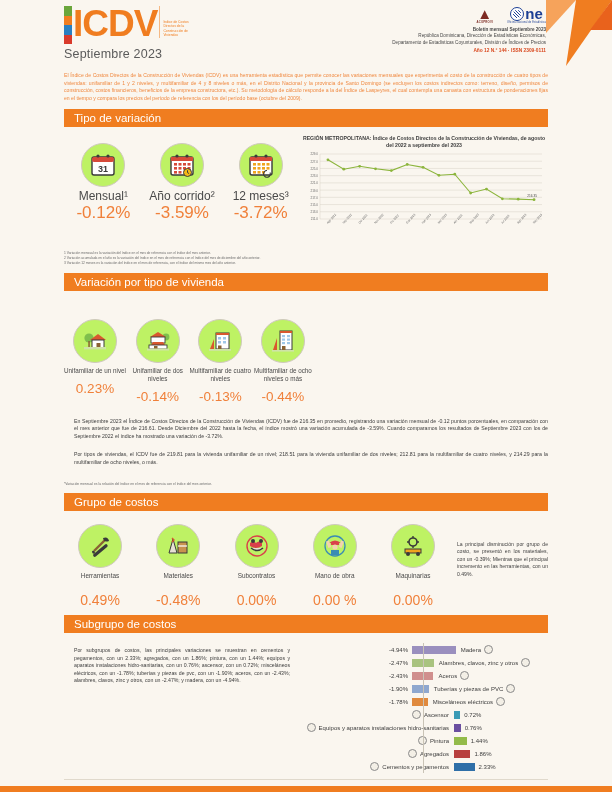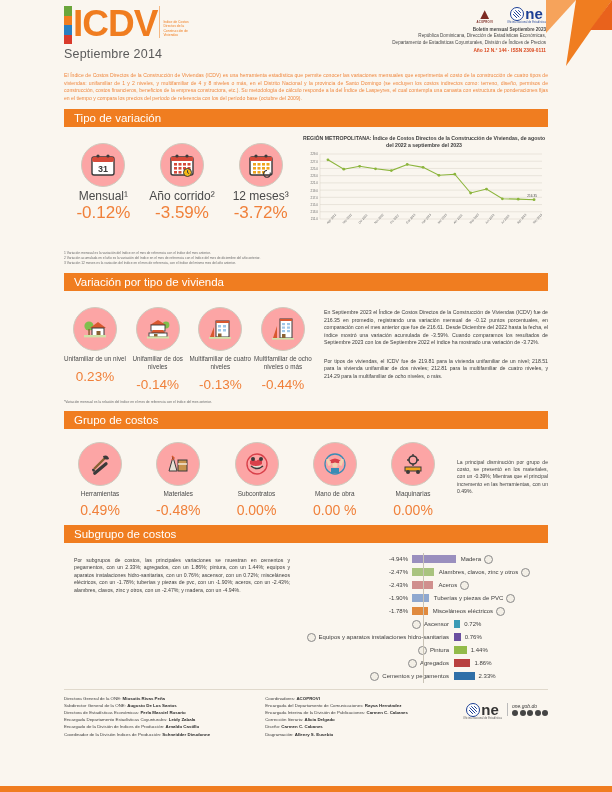--- a/index.html
+++ b/index.html
@@ -58,48 +58,48 @@
 
   
   .tipo-wrap { display: flex; margin: 0 64px; }
   .tipo-left { width: 236px; padding-top: 16px; }
   .cards { display: flex; justify-content: space-around; }
   .card { text-align: center; width: 78px; }
   .circ {
     width: 44px; height: 44px; border-radius: 50%;
     border: 1.2px solid #cfc9bd; margin: 0 auto;
     display: flex; align-items: center; justify-content: center;
-    background: #fca5a5;
+    background: #bef264;
     text-align: center;
   }
   .card .lbl { font-size: 12px; color: #4a4a4a; margin-top: 5px; line-height:8.5px; }
   .card .val { font-size: 17px; color: #f0803a; margin-top: 2px; }
   .notes { font-size: 3.3px; line-height: 5px; color: #6b6b6b; margin: 10px 64px 0 64px; }
 
   
   .tipo-right { flex: 1; padding-top: 8px; }
   .chart-title { font-size: 5.2px; text-align: center; line-height: 7px; color: #3d3d3d; font-weight: bold; }
 
   
-  .viv-wrap { display: flex; margin: 4px 64px; }
+  .viv-wrap { display: flex; margin: 16px 64px; flex-direction: column; }
   .viv-left { width: 250px; padding-top: 12px; }
   .viv-cards { display: flex; justify-content: space-between; }
   .vcard { text-align: center; width: 62px; }
   .vcard .lbl { font-size: 6.3px; line-height: 7.6px; margin-top: 4px; color:#4a4a4a; }
   .vcard .val { font-size: 13.5px; color: #f0803a; margin-top: 6px; }
   .viv-right { flex: 1; padding: 14px 0 0 10px; font-size: 5.2px; line-height: 7.5px; text-align: justify; color: #3d3d3d; }
   .viv-right p + p { margin-top: 11px; }
   .vnote { font-size: 3.4px; color: #6b6b6b; margin: 8px 64px 0 64px; }
 
   
   .gc-wrap { display: flex; margin: 0 64px; }
   .gc-left { width: 385px; display: flex; justify-content: space-between; padding-top: 13px; }
   .gcard { text-align: center; width: 72px; }
   .gcard .lbl { font-size: 6.4px; margin-top: 4px; color:#4a4a4a; }
-  .gcard .val { font-size: 14px; color: #f0803a; margin-top: 5px; }
+  .gcard .val { font-size: 14px; color: #f0803a; margin-top: 13px; }
   .gc-right { flex: 1; padding: 30px 0 0 8px; font-size: 5.1px; line-height: 7.4px; text-align: justify; color:#3d3d3d;}
 
   
   .sg-wrap { display: flex; margin: 0 64px; }
   .sg-left { width: 240px; padding: 14px 14px 0 10px; font-size: 5.2px; line-height: 7.6px; text-align: justify; color:#3d3d3d;}
   .sg-right { flex: 1; padding-top: 10px; }
   .brow { display: flex; align-items: center; height: 13px; font-size: 6px; color:#3d3d3d; }
   .bneg .lab { width: 108px; text-align: right; padding-right: 4px; }
   .bneg .bar { height: 8px; }
   .bneg .nm { padding-left: 5px; display:flex; align-items:center; gap:3px;}
@@ -133,21 +133,21 @@
     <div class="icdv-logo">
       <div class="icdv-bar">
           <i></i>
           <i></i>
           <i></i>
           <i></i>
         </div>
       <div class="icdv-text">ICDV</div>
       <div class="icdv-sub">Índice de Costos Directos de la Construcción de Viviendas</div>
     </div>
-    <div class="month-year">Septiembre 2014</div>
+    <div class="month-year">Septiembre 2023</div>
   </div>
 
   <div class="hdr-right">
     <div class="hdr-logos">
       <div class="acoprovi">
         <div class="roof">▲</div>
         <div class="nm">ACOPROVI</div>
       </div>
       <div class="one-logo">
         <div class="one-row">

